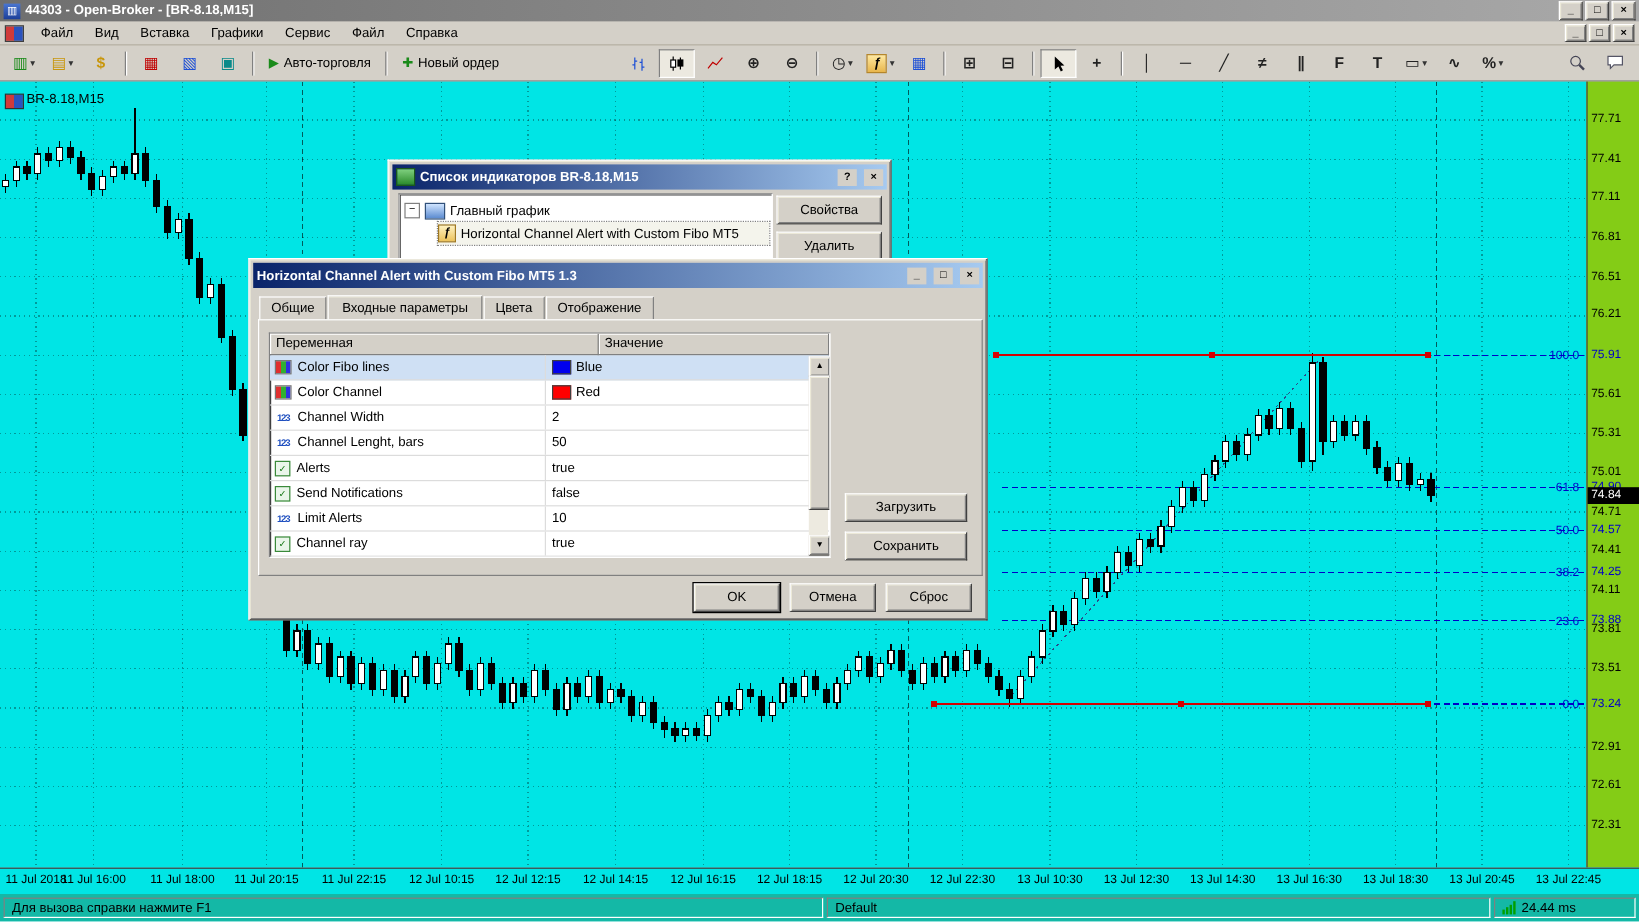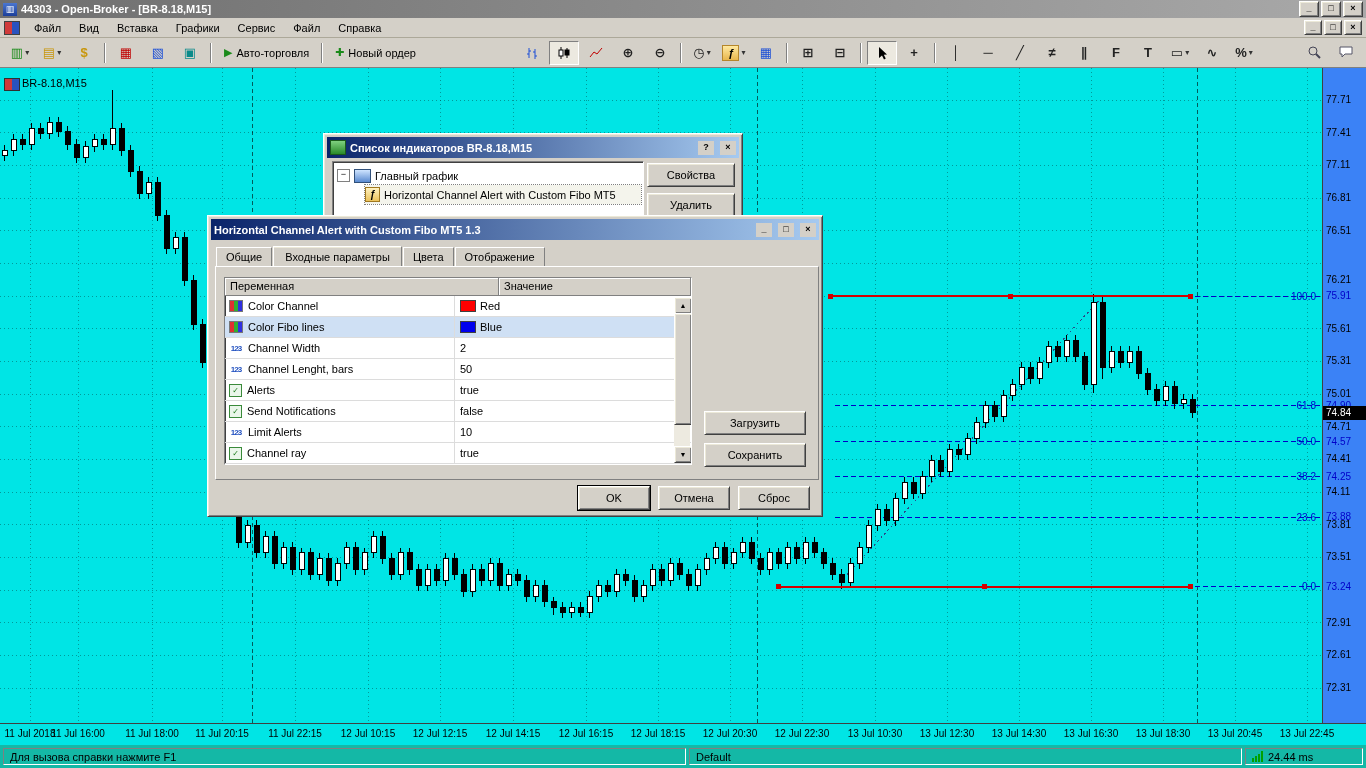--- a/index.html
+++ b/index.html
@@ -44,21 +44,21 @@
   .g-f{font-style:italic;font-weight:bold;background:linear-gradient(#ffe9a0,#e8b64c);
        border:1px solid #b5862b;width:15px;height:14px;line-height:14px;text-align:center;font-size:11px;}
   .tb-gap{width:92px;}
   .tb-flex{flex:1;}
   
   #chart-area{position:absolute;left:0;top:68px;width:1322px;height:655px;background:#00E5E5;}
   #chart-svg{position:absolute;left:0;top:0;}
   #symbol-label{position:absolute;left:22px;top:9px;font-size:11px;}
   #symbol-icon{position:absolute;left:4px;top:10px;width:14px;height:11px;
                background:linear-gradient(90deg,#d03a3a 50%,#2a52be 50%);border:1px solid #303030;}
-  #price-axis{position:absolute;left:1322px;top:68px;width:44px;height:655px;background:#3b82f6;
+  #price-axis{position:absolute;left:1322px;top:68px;width:44px;height:655px;background:#84cc16;
               border-left:1px solid #404040;box-sizing:border-box;}
   .tick{position:absolute;left:3px;font-size:10px;white-space:nowrap;}
   .tick.fibo{color:#0000C8;}
   #price-badge{position:absolute;left:0;right:0;height:14px;background:#000;color:#fff;
                font-size:10px;line-height:14px;padding-left:3px;}
   #time-axis{position:absolute;left:0;top:723px;width:1366px;height:22px;background:#00E5E5;
              border-top:1px solid #404040;box-sizing:border-box;}
   .tlabel{position:absolute;top:4px;transform:translateX(-50%);font-size:10px;white-space:nowrap;}
   
   .dialog{position:absolute;background:#D4D0C8;border:1px solid;
@@ -623,21 +623,21 @@
       </svg>
     <span id="symbol-icon"></span>
     <span id="symbol-label">BR-8.18,M15</span>
   </div>
   <div id="price-axis">
       <div class="tick" style="top: 26px;">77.71</div>
       <div class="tick" style="top: 58.667px;">77.41</div>
       <div class="tick" style="top: 91.334px;">77.11</div>
       <div class="tick" style="top: 124.001px;">76.81</div>
       <div class="tick" style="top: 156.668px;">76.51</div>
-      <div class="tick" style="top: 206px; text-align: center;">76.21</div>
+      <div class="tick" style="top: 188px; text-align: center;">76.21</div>
       <div class="tick" style="top: 254.669px;">75.61</div>
       <div class="tick" style="top: 287.336px;">75.31</div>
       <div class="tick" style="top: 320.003px;">75.01</div>
       <div class="tick" style="top: 352.67px;">74.71</div>
       <div class="tick" style="top: 385.337px;">74.41</div>
       <div class="tick" style="top: 418.004px;">74.11</div>
       <div class="tick" style="top: 450.671px;">73.81</div>
       <div class="tick" style="top: 483.338px;">73.51</div>
       <div class="tick" style="top: 548.672px;">72.91</div>
       <div class="tick" style="top: 581.339px;">72.61</div>
@@ -711,38 +711,38 @@
         <span class="tab">Цвета</span>
         <span class="tab">Отображение</span>
       </div>
     <div class="tab-page">
       <div class="ptable">
         <div class="phead">
           <div class="phcell c1">Переменная</div>
           <div class="phcell c2">Значение</div>
         </div>
         <div id="param-rows">
+            <div class="prow selected">
+              <div class="pcell c1">
+                <span class="pi pi-color"></span>
+                <span>Color Fibo lines</span>
+              </div>
+              <div class="pcell c2">
+                <span class="swatch" style="background: rgb(0, 0, 238);"></span>
+                <span>Blue</span>
+              </div>
+            </div>
             <div class="prow">
               <div class="pcell c1">
                 <span class="pi pi-color"></span>
                 <span>Color Channel</span>
               </div>
               <div class="pcell c2">
                 <span class="swatch" style="background: rgb(255, 0, 0);"></span>
                 <span>Red</span>
-              </div>
-            </div>
-            <div class="prow selected">
-              <div class="pcell c1">
-                <span class="pi pi-color"></span>
-                <span>Color Fibo lines</span>
-              </div>
-              <div class="pcell c2">
-                <span class="swatch" style="background: rgb(0, 0, 238);"></span>
-                <span>Blue</span>
               </div>
             </div>
             <div class="prow">
               <div class="pcell c1">
                 <span class="pi pi-int">123</span>
                 <span>Channel Width</span>
               </div>
               <div class="pcell c2">
                 <span>2</span>
               </div>

